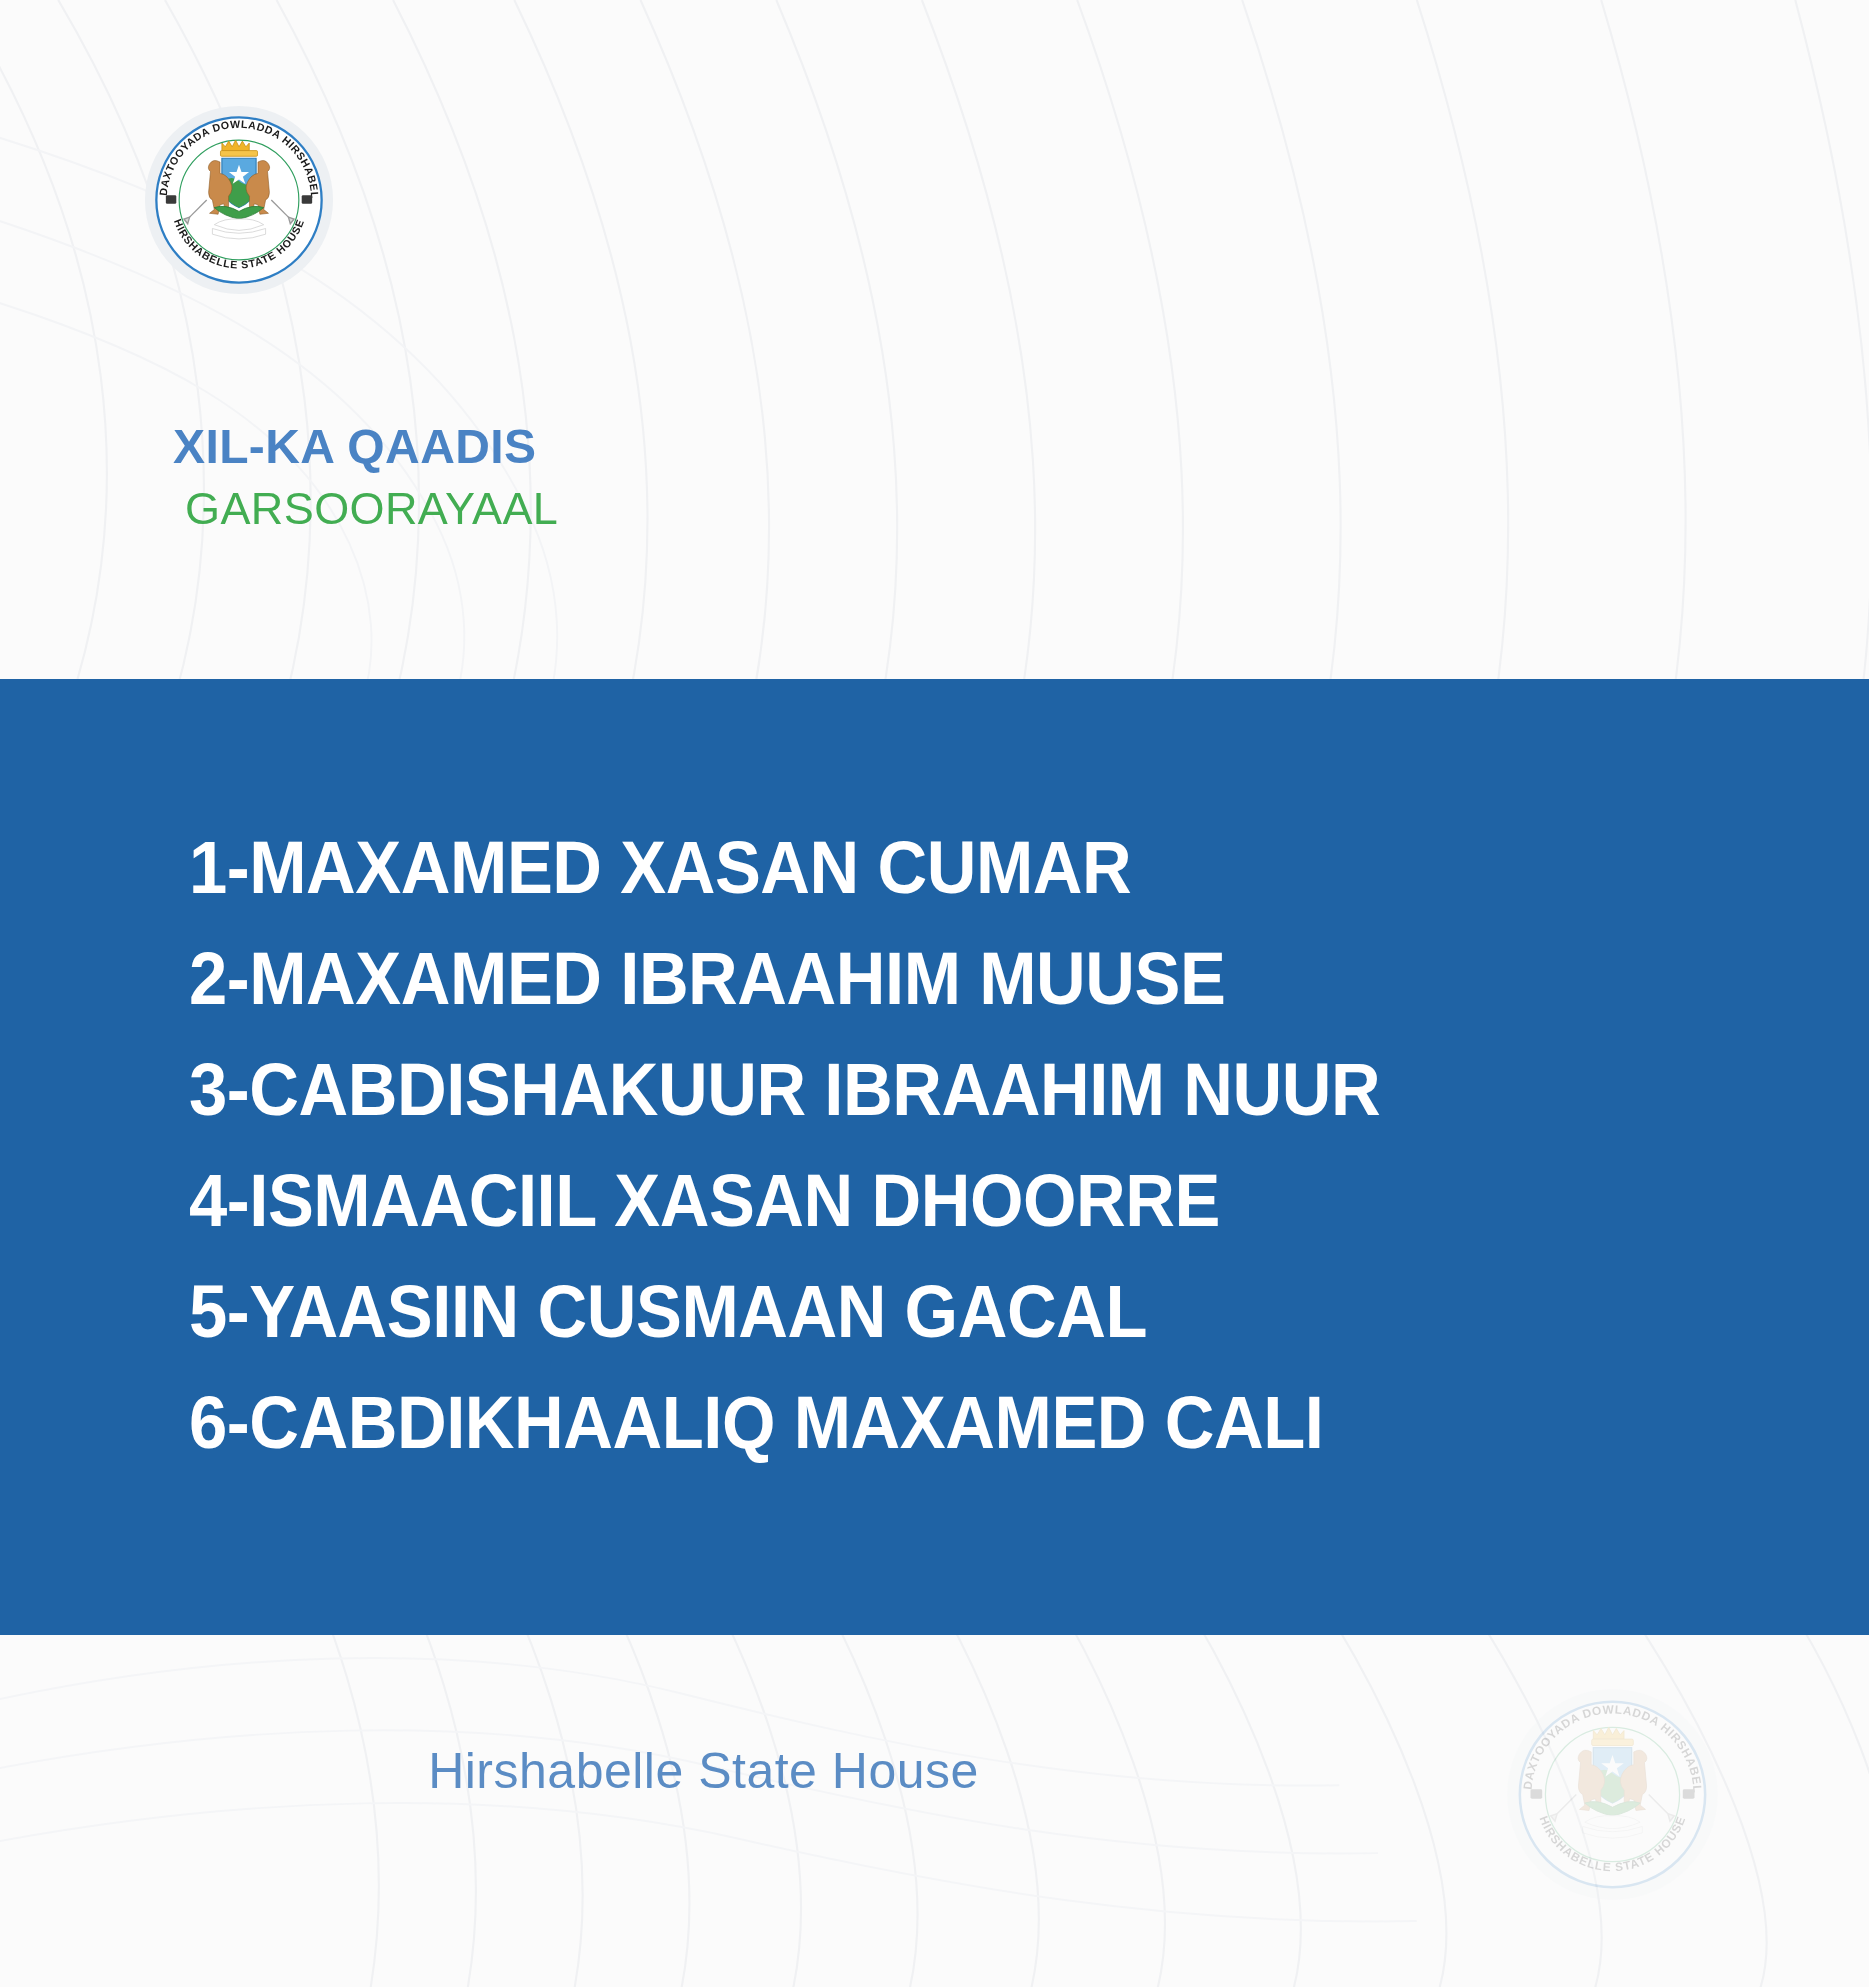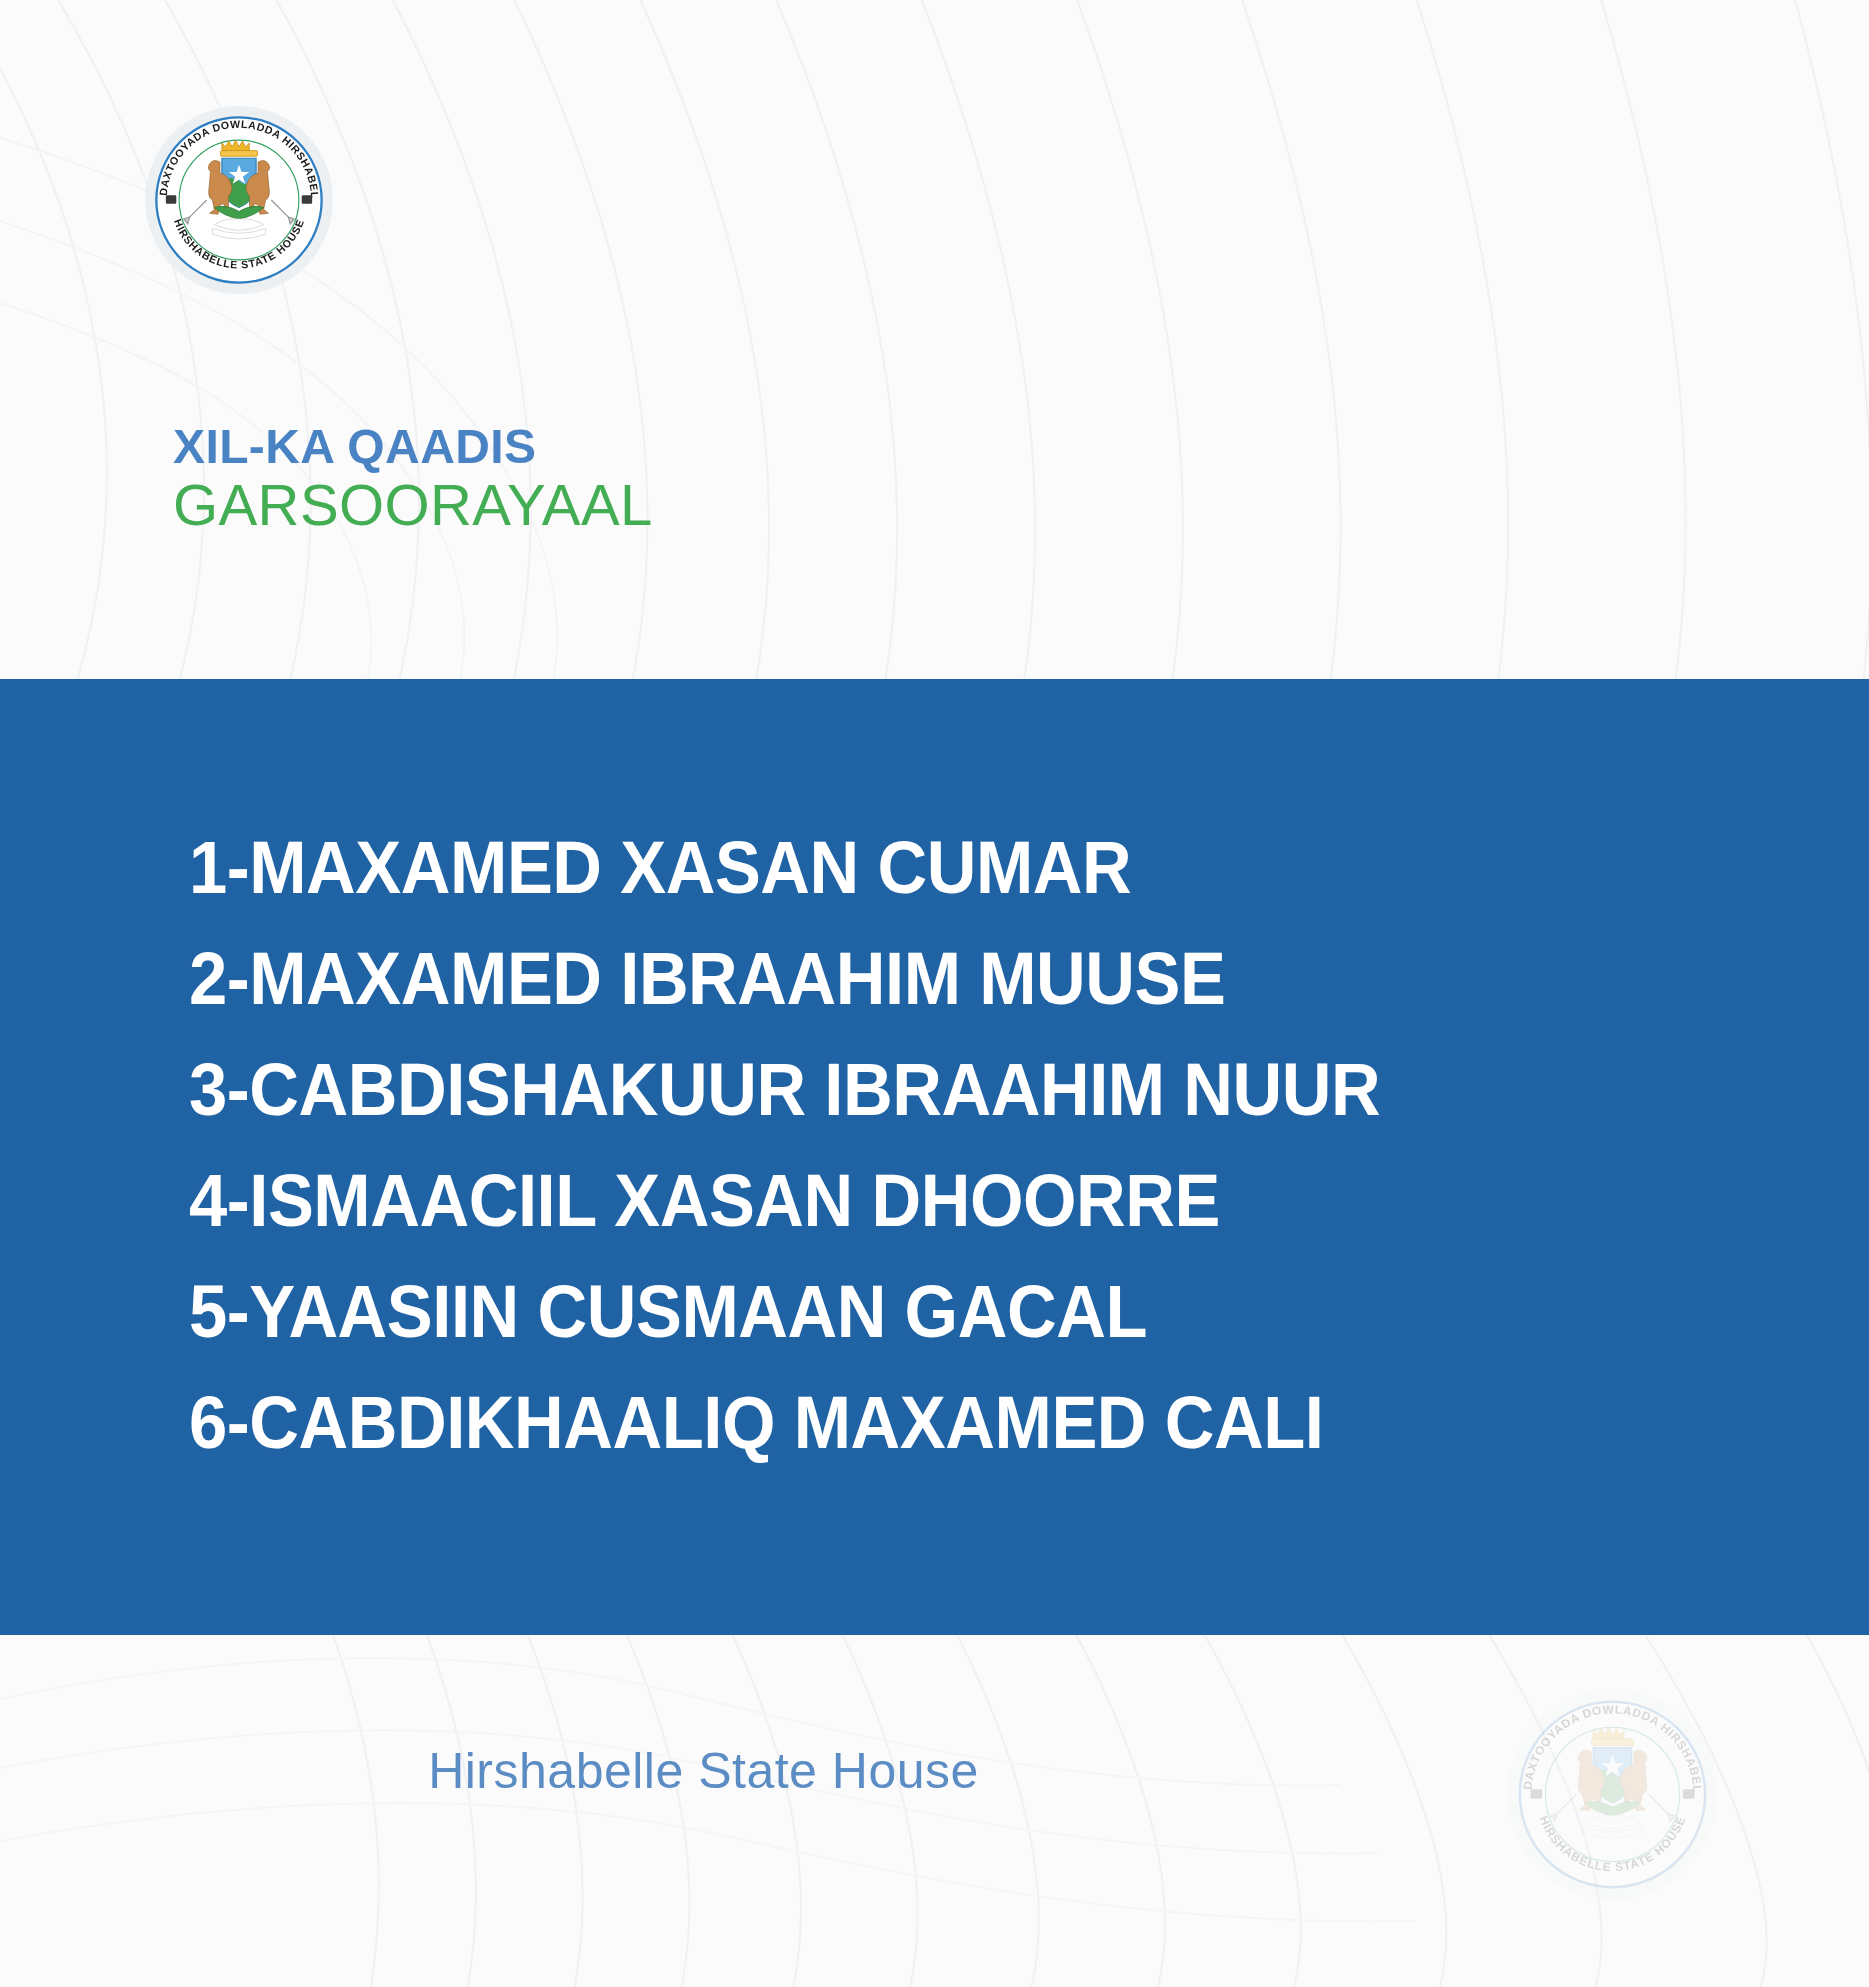--- a/index.html
+++ b/index.html
@@ -52,26 +52,26 @@
   .title-main {
     font-size: 48px;
     font-weight: 700;
     letter-spacing: 0.4px;
     color: #4a83c4;
     line-height: 1.0;
     margin: 0;
     white-space: nowrap;
   }
   .title-sub {
-    font-size: 58px;
+    font-size: 45px;
     font-weight: 400;
     letter-spacing: 0.4px;
     color: #42ad52;
     line-height: 1.16;
-    margin: 0;
+    margin: 12px;
     white-space: nowrap;
   }
 
   
   #blue-band {
     position: absolute;
     left: 0;
     top: 679px;
     width: 1870px;
     height: 956px;

